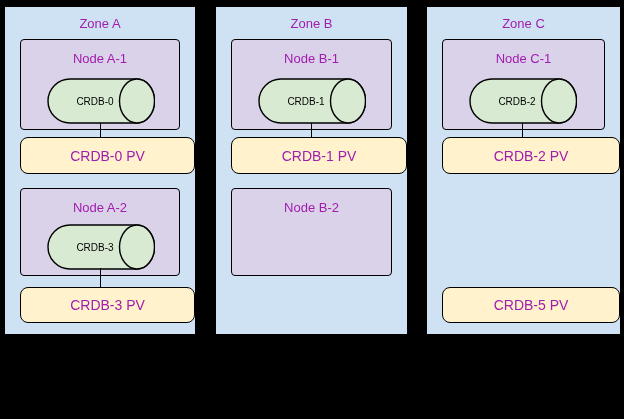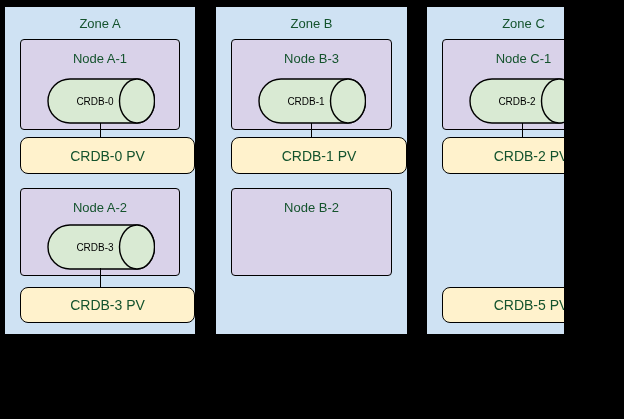--- a/index.html
+++ b/index.html
@@ -1,21 +1,21 @@
 <!DOCTYPE html>
 <html style="--background: #000000; --zone_fill: #cfe2f3; --node_fill: #d9d2e9; --pod_fill: #d9ead3; --pv_fill: #fff2cc; --border: #000000;"><head>
 <meta charset="utf-8">
 <style>
   html,body{margin:0;padding:0;background:#000;}
   #canvas{
     position:relative;
-    width:564px;height:419px;
+    width:624px;height:419px;
     background:var(--background,#000000);
     font-family:"Liberation Sans", sans-serif;
-    color:#14532d;
+    color:#a21caf;
     overflow:hidden;
   }
   .zone{
     position:absolute;top:5px;height:331px;
     box-sizing:border-box;
     background:var(--zone_fill,#cfe2f3);
     border:2px solid var(--border,#000000);
   }
   #zone-a{left:3px;width:194px;}
   #zone-b{left:214px;width:195px;}
@@ -100,21 +100,21 @@
     <div class="connector c2"></div>
     <div class="pv pv2">
       <span>CRDB-3 PV</span>
     </div>
   </section>
 
   <section class="zone" id="zone-b">
     <div class="zone-label">Zone B</div>
 
     <div class="node node1">
-      <div class="node-label">Node B-3</div>
+      <div class="node-label">Node B-1</div>
       <svg class="cylinder" viewBox="0 0 108 46">
         <path class="shape" d="M 90 1 L 23 1 A 22 22 0 0 0 23 45 L 90 45 A 17.5 22 0 0 0 90 1 Z"></path>
         <ellipse class="shape" cx="90" cy="23" rx="17.5" ry="22"></ellipse>
         <text x="48" y="23">CRDB-1</text>
       </svg>
     </div>
     <div class="connector c1"></div>
     <div class="pv pv1">
       <span>CRDB-1 PV</span>
     </div>

